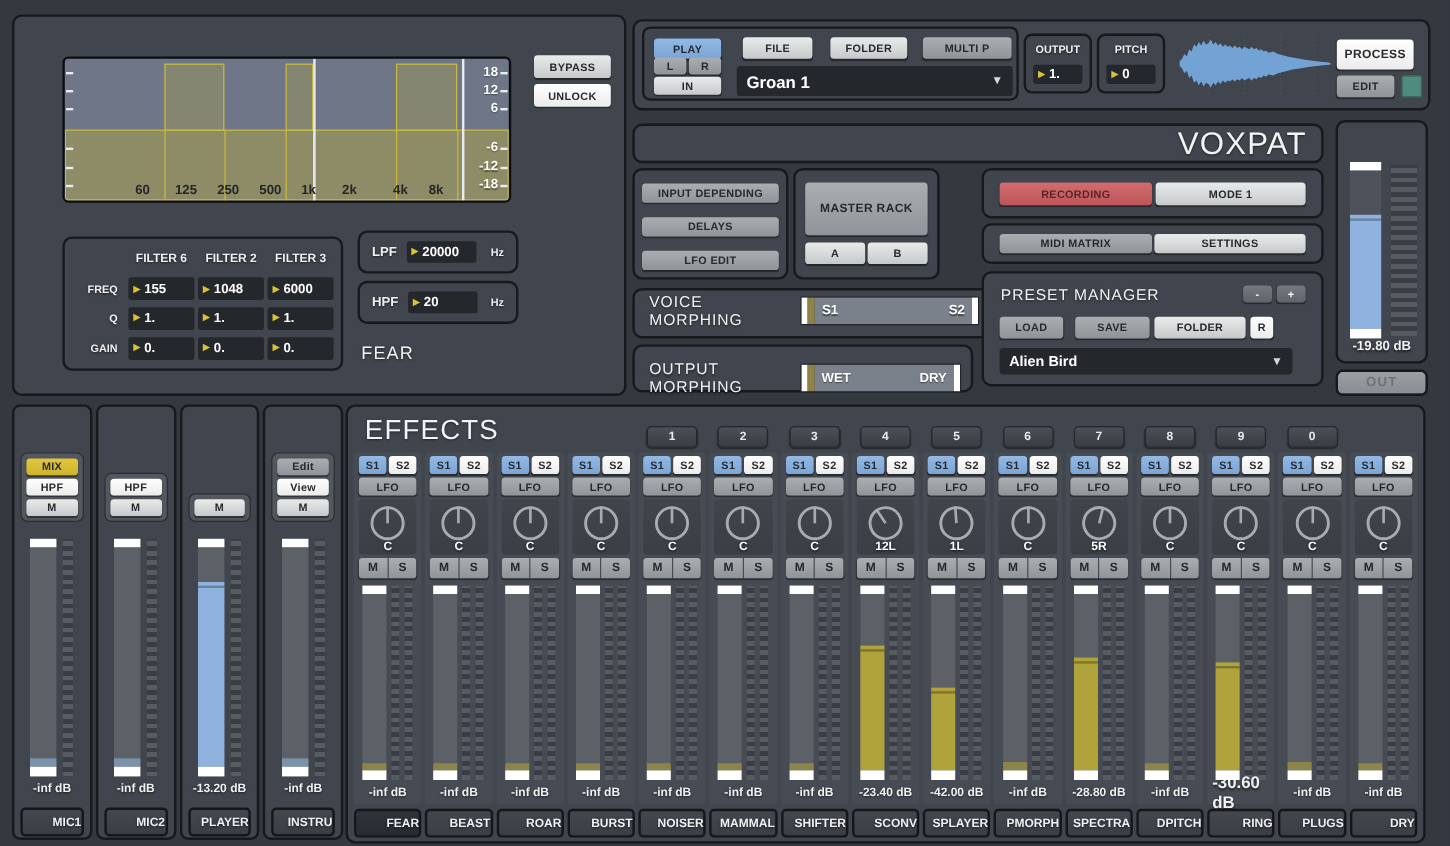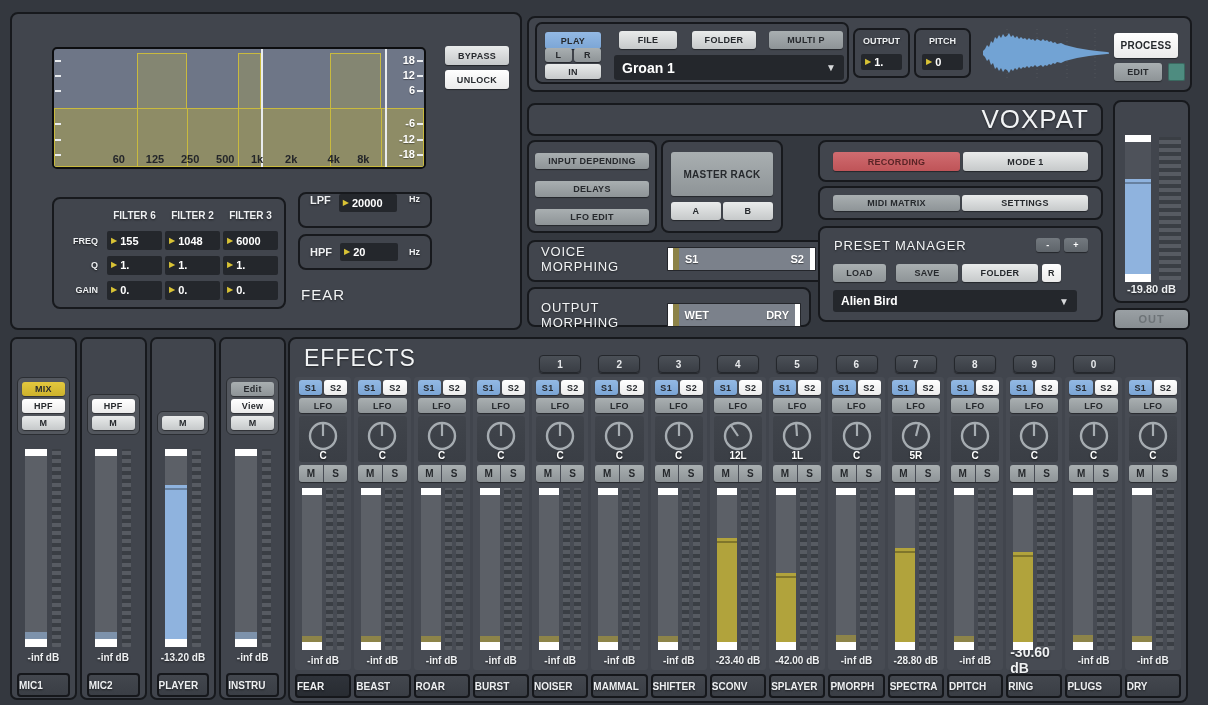--- a/index.html
+++ b/index.html
@@ -45,21 +45,21 @@
   .meter{background-color:#3a3e44;background-image:repeating-linear-gradient(to top,#575b62 0 4px,rgba(0,0,0,0) 4px 8px);border-radius:1px}
   
   #left-strips{position:absolute;left:10px;top:337px;width:276px;height:363px;display:flex;gap:3px}
   .in-strip{flex:1;background:#41454d;border:2px solid #17191d;border-radius:7px;display:flex;flex-direction:column;box-sizing:border-box;padding:0 5px}
   .btn-area{height:96px;display:flex;flex-direction:column;justify-content:flex-end}
   .btn-box{padding:4px;background:#53575e;border:1px solid #2b2e33;border-radius:6px;display:flex;flex-direction:column;gap:3px}
   .btn-box .btn{height:14px;font-size:9px}
   .fader-zone{display:flex;justify-content:center;gap:5px;margin-top:14px}
   .db-line{height:20px;display:flex;align-items:center;justify-content:center}
   .name-box{height:20px;margin-top:6px;border:2px solid #15171b;border-radius:4px;background:linear-gradient(#43474e,#3a3e45);
-            display:flex;align-items:center;justify-content:flex-start}
+            display:flex;align-items:center;justify-content:flex-end}
   .name-box.sel{background:linear-gradient(#2f333a,#282c32)}
   #fx-strips{position:absolute;left:5px;right:5px;top:14px;bottom:4px;display:grid;grid-template-columns:repeat(15,1fr);gap:3px}
   .fx-strip{display:flex;flex-direction:column;min-width:0}
   .fx-num{height:22px;margin-bottom:2px;display:flex;align-items:center;justify-content:center}
   .fx-num .btn{width:42px;height:18px;border-radius:4px;font-size:10px}
   .fx-col{flex:1;background:#474b53;border-radius:3px;padding:3px 4px 0;display:flex;flex-direction:column;box-sizing:border-box}
   .row-s1s2{display:flex;gap:2px;height:15px}
   .row-s1s2 .btn{flex:1;font-size:9px}
   .lfo-btn{height:15px;margin-top:3px}
   .knob-panel{height:46px;margin-top:3px;background:linear-gradient(#40444b,#3a3e45);border-radius:3px;position:relative;
@@ -163,21 +163,21 @@
           <span class="tri">▶</span>
           <span class="vtext">0.</span>
         </span>
         <span class="val" style="height: 19px;">
           <span class="tri">▶</span>
           <span class="vtext">0.</span>
         </span>
       </div>
   </div>
 
-  <div class="abs" style="left:286px;top:178px;width:134px;height:36px;border:2px solid #17191d;border-radius:8px;display:flex;align-items:flex-start;padding:0 10px;gap:8px">
+  <div class="abs" style="left:286px;top:178px;width:134px;height:36px;border:2px solid #17191d;border-radius:8px;display:flex;align-items:center;padding:0 10px;gap:8px">
     <span class="wlab" style="font-size:11px">LPF</span>
     <span class="val" style="width:58px;height:18px">
         <span class="tri">▶</span>
         <span class="vtext">20000</span>
       </span>
     <span class="wlab" style="font-size:9px;margin-left:auto">Hz</span>
   </div>
   <div class="abs" style="left:286px;top:220px;width:134px;height:36px;border:2px solid #17191d;border-radius:8px;display:flex;align-items:center;padding:0 10px;gap:8px">
     <span class="wlab" style="font-size:11px">HPF</span>
     <span class="val" style="width:58px;height:18px">

